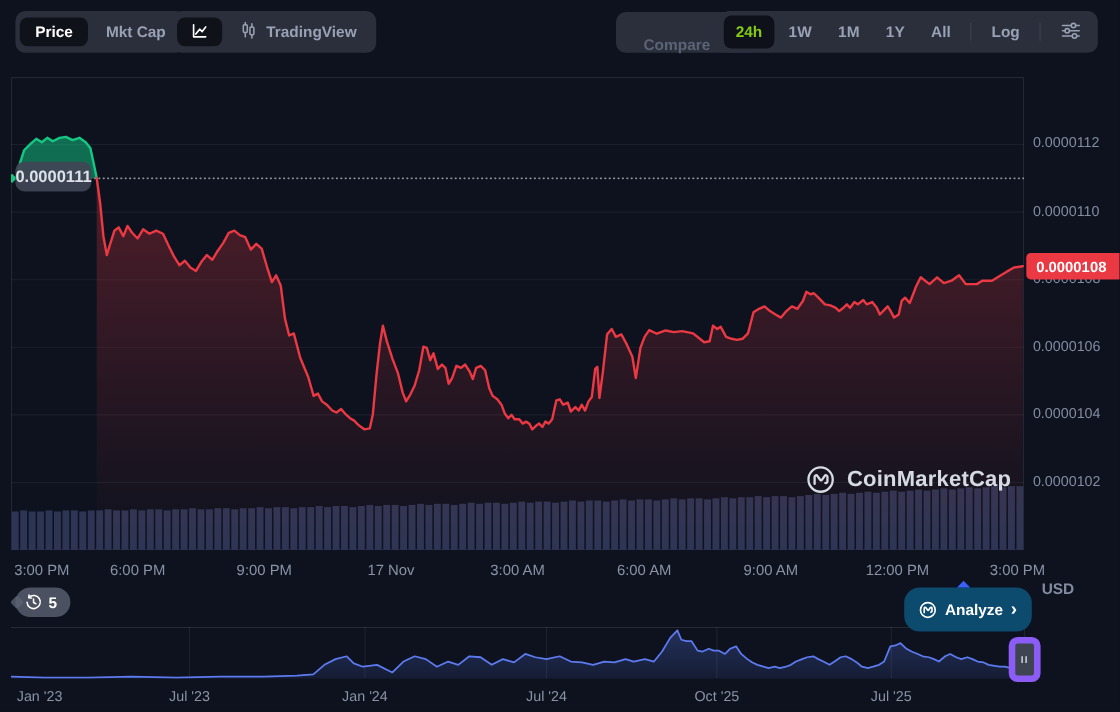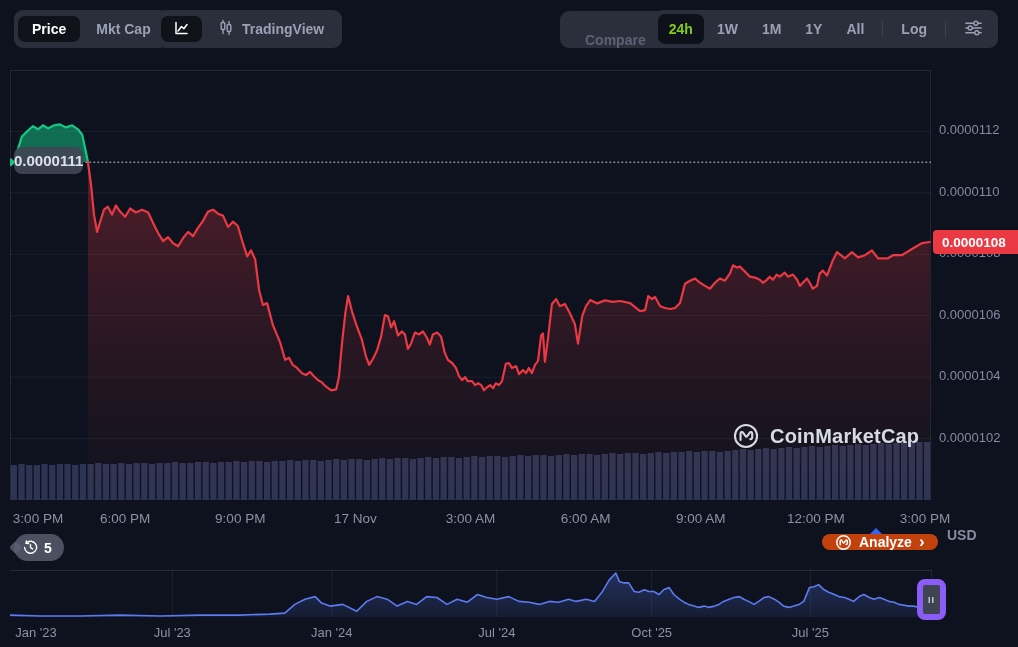--- a/index.html
+++ b/index.html
@@ -32,21 +32,21 @@
                display:flex;align-items:center;padding-left:9px;box-sizing:border-box;z-index:4;}
   .watermark{position:absolute;left:732px;top:422px;display:flex;align-items:center;gap:10px;
              color:#dde1ea;z-index:2;opacity:.97;}
   .watermark .wm-text{font-size:20px;font-weight:700;letter-spacing:.2px;}
   
   .history-chip{position:absolute;left:14px;top:534px;height:27px;background:rgba(92,98,114,.8);
                 border-radius:14px;display:flex;align-items:center;gap:6px;padding:0 12px 0 9px;
                 color:#fff;font-size:14px;font-weight:700;z-index:3;}
   .history-chip .tail{position:absolute;left:-3px;top:9px;width:9px;height:9px;
                       background:rgba(92,98,114,.8);transform:rotate(45deg);border-radius:2px;z-index:-1;}
-  .analyze-btn{position:absolute;left:822px;top:534px;height:16px;background:#c2410c;border-radius:14px;
+  .analyze-btn{position:absolute;left:822px;top:534px;height:40px;background:#0c4a6e;border-radius:14px;
                display:flex;align-items:center;gap:7px;padding:0 13px;color:#fff;font-size:14px;
                font-weight:700;z-index:3;}
   .analyze-btn .notch{position:absolute;left:48px;top:-6px;width:0;height:0;
                       border-left:6px solid transparent;border-right:6px solid transparent;
                       border-bottom:6px solid #3861fb;}
   .analyze-chevron{font-size:17px;font-weight:700;line-height:1;margin-top:-1px;}
   
   #nav-svg{position:absolute;left:10px;top:570px;}
   .nav-tick{position:absolute;top:625px;font-size:13px;color:#8b92a4;transform:translateX(-50%);white-space:nowrap;}
   .nav-handle{position:absolute;left:917px;top:579px;width:17px;height:29px;background:#3e4452;

